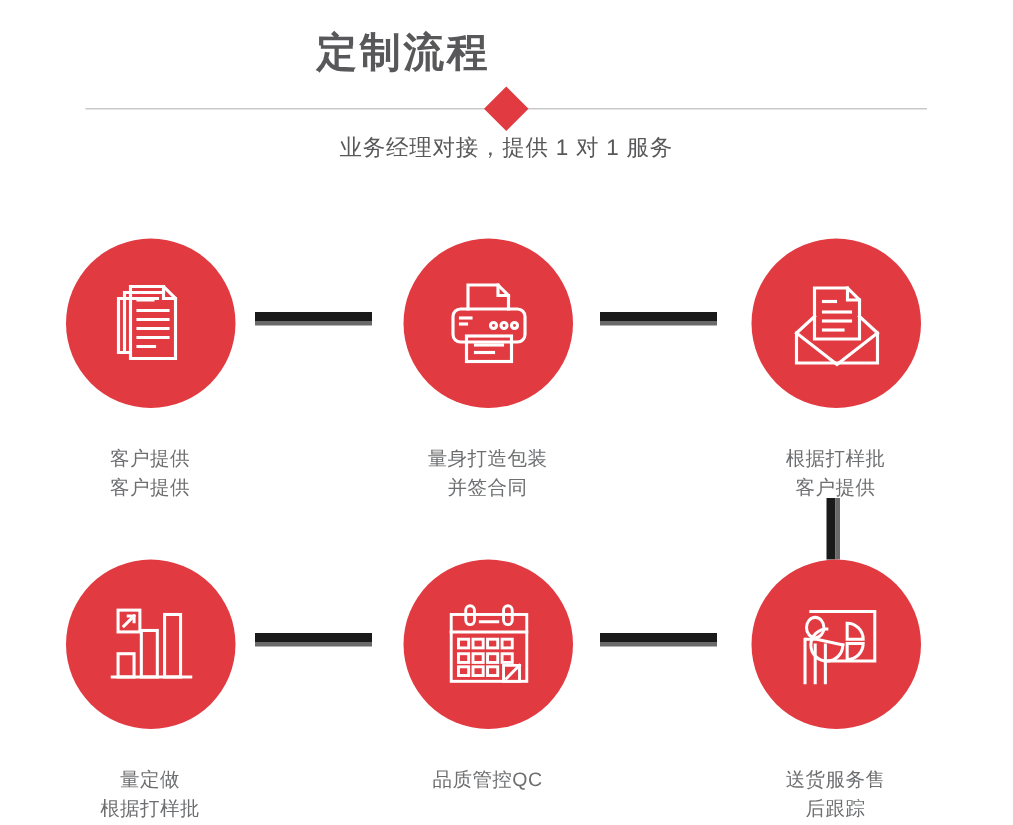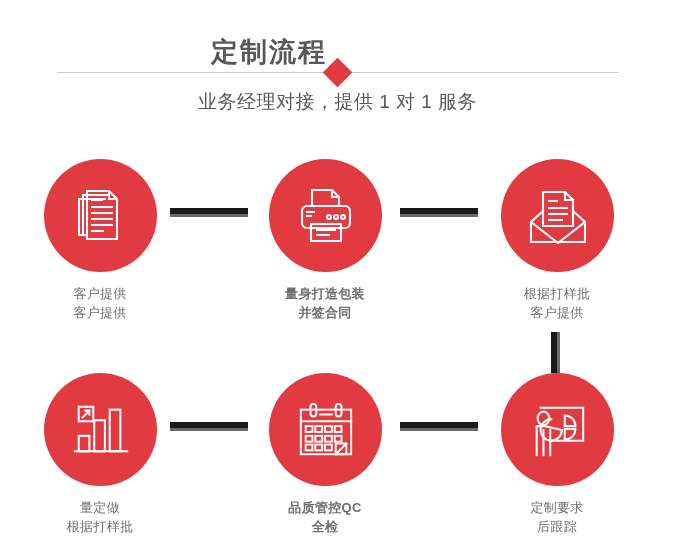--- a/index.html
+++ b/index.html
@@ -20,21 +20,21 @@
   .header {
     position: absolute;
     left: 0;
     top: 0;
     width: 675px;
     height: 140px;
   }
   .page-title {
     position: absolute;
     left: 0;
-    top: 32px;
+    top: 15px;
     width: 538px;
     text-align: center;
     font-size: 27px;
     font-weight: bold;
     letter-spacing: 2px;
     color: #58585a;
     line-height: 40px;
   }
   .divider-wrap {
     position: absolute;
@@ -59,59 +59,59 @@
     height: 21px;
     background: #e13a41;
     transform: rotate(45deg);
   }
   .subtitle {
     position: absolute;
     left: 0;
     top: 89px;
     width: 675px;
     text-align: center;
-    font-size: 19px;
+    font-size: 15px;
     color: #58585a;
     letter-spacing: 0.5px;
   }
 
   
   .flow {
     position: absolute;
     left: 0;
     top: 140px;
     width: 675px;
     height: 410px;
   }
 
   .step {
     position: absolute;
     width: 170px;
   }
   .step-r1 { top: 19px; }
   .step-r2 { top: 233px; }
   .step-c1 { left: 15px; }
-  .step-c2 { left: 240px; font-weight: bold; }
+  .step-c2 { left: 240px; }
   .step-c3 { left: 472px; }
 
   .circle {
     position: relative;
     left: 29px;
     width: 113px;
     height: 113px;
     border-radius: 50%;
     background: #e13a41;
     display: flex;
     align-items: center;
     justify-content: center;
   }
   .circle svg { display: block; }
 
   .step-label {
-    margin-top: 12px;
+    margin-top: 24px;
     text-align: center;
     font-size: 13px;
     line-height: 19px;
     color: #6d6e70;
     letter-spacing: 0.3px;
   }
   .step-label span { display: block; }
 
   
   .conn-h {
@@ -313,39 +313,38 @@
           <rect x="11" y="47" width="7" height="6"></rect>
           <rect x="21" y="47" width="7" height="6"></rect>
           <rect x="31" y="47" width="7" height="6"></rect>
           <path d="M42 46 h11 v11 h-11 Z"></path>
           <path d="M44 55 L53 46"></path>
         </svg>
       </span>
     </div>
     <div class="step-label">
       <span>品质管控QC</span>
-      <span>全检</span>
     </div>
   </div>
 
   <div class="step step-r2 step-c3">
     <div class="circle">
       <span>
         <svg width="62" height="62" viewBox="0 0 64 64" fill="none" stroke="#ffffff" stroke-width="2.1" stroke-linecap="square" stroke-linejoin="miter">
           <path d="M14 9 h44 v34 H26"></path>
           <ellipse cx="17" cy="20" rx="6" ry="7"></ellipse>
           <path d="M11 28 h7 l18 4"></path>
           <path d="M10 28 v30"></path>
           <path d="M17 32 v26"></path>
           <path d="M24 58 v-26"></path>
           <path d="M36 32 a11 11 0 1 1 -11 -11"></path>
           <path d="M39 17 a11 11 0 0 1 11 11 h-11 Z"></path>
           <path d="M39 31 h11 a11 11 0 0 1 -11 11 Z"></path>
         </svg>
       </span>
     </div>
     <div class="step-label">
-      <span>定制要求</span>
+      <span>送货服务售</span>
       <span>后跟踪</span>
     </div>
   </div>
 
 </div>
 
 </body></html>

